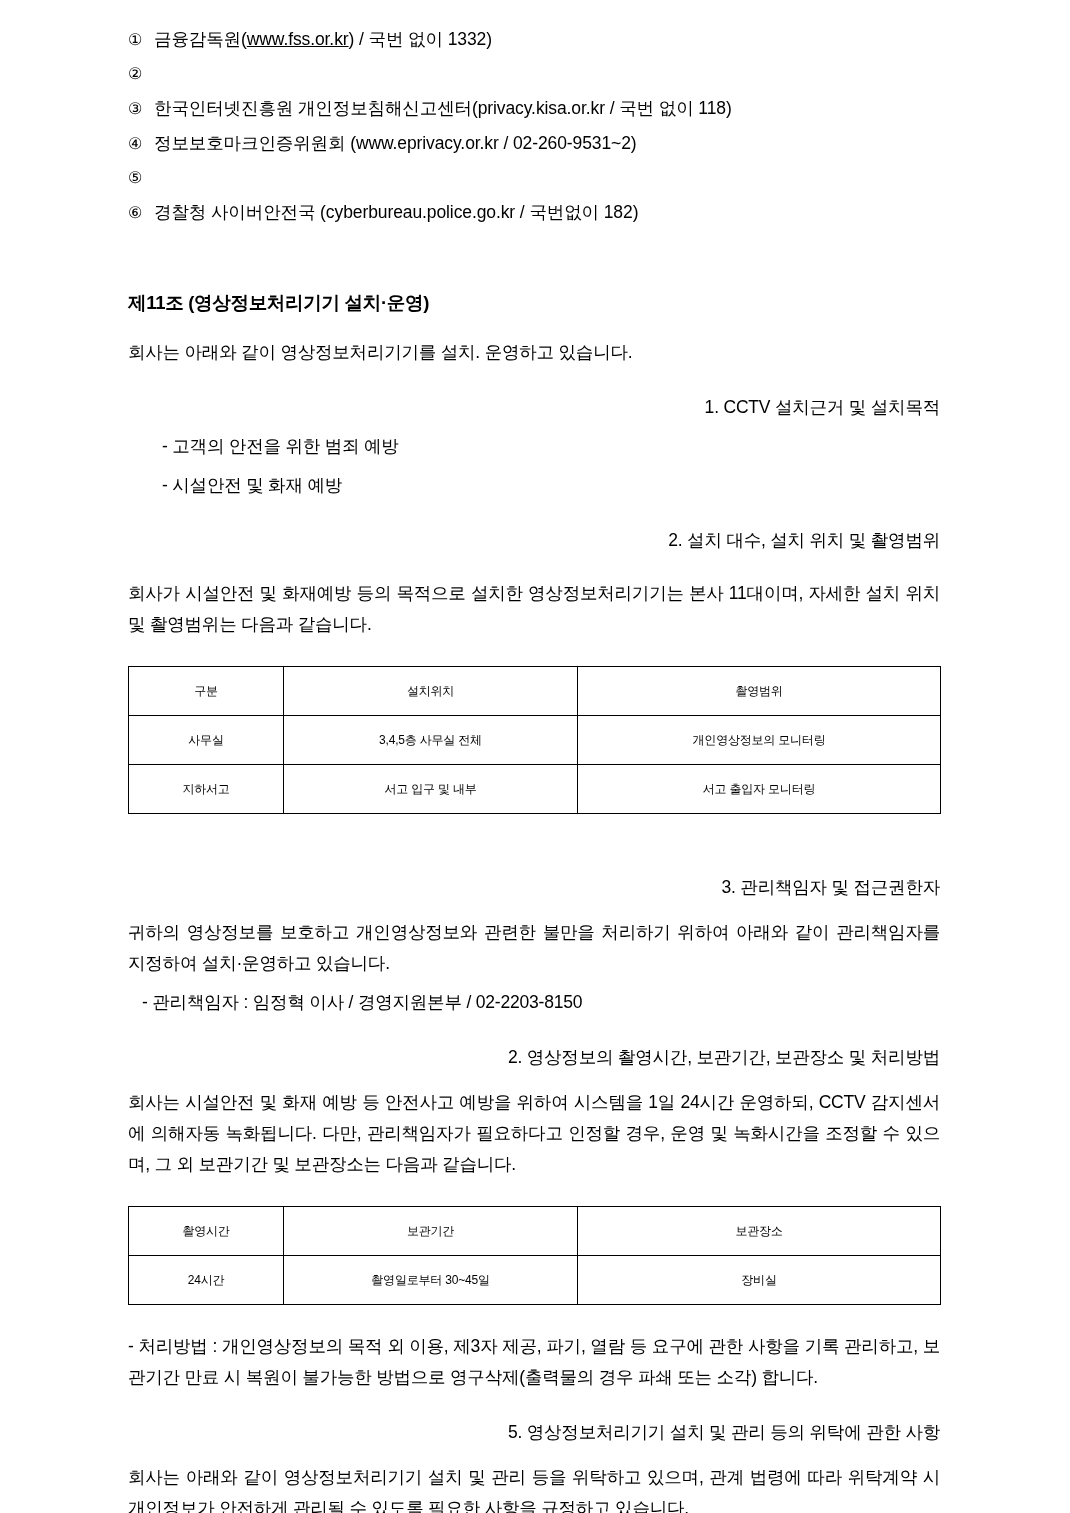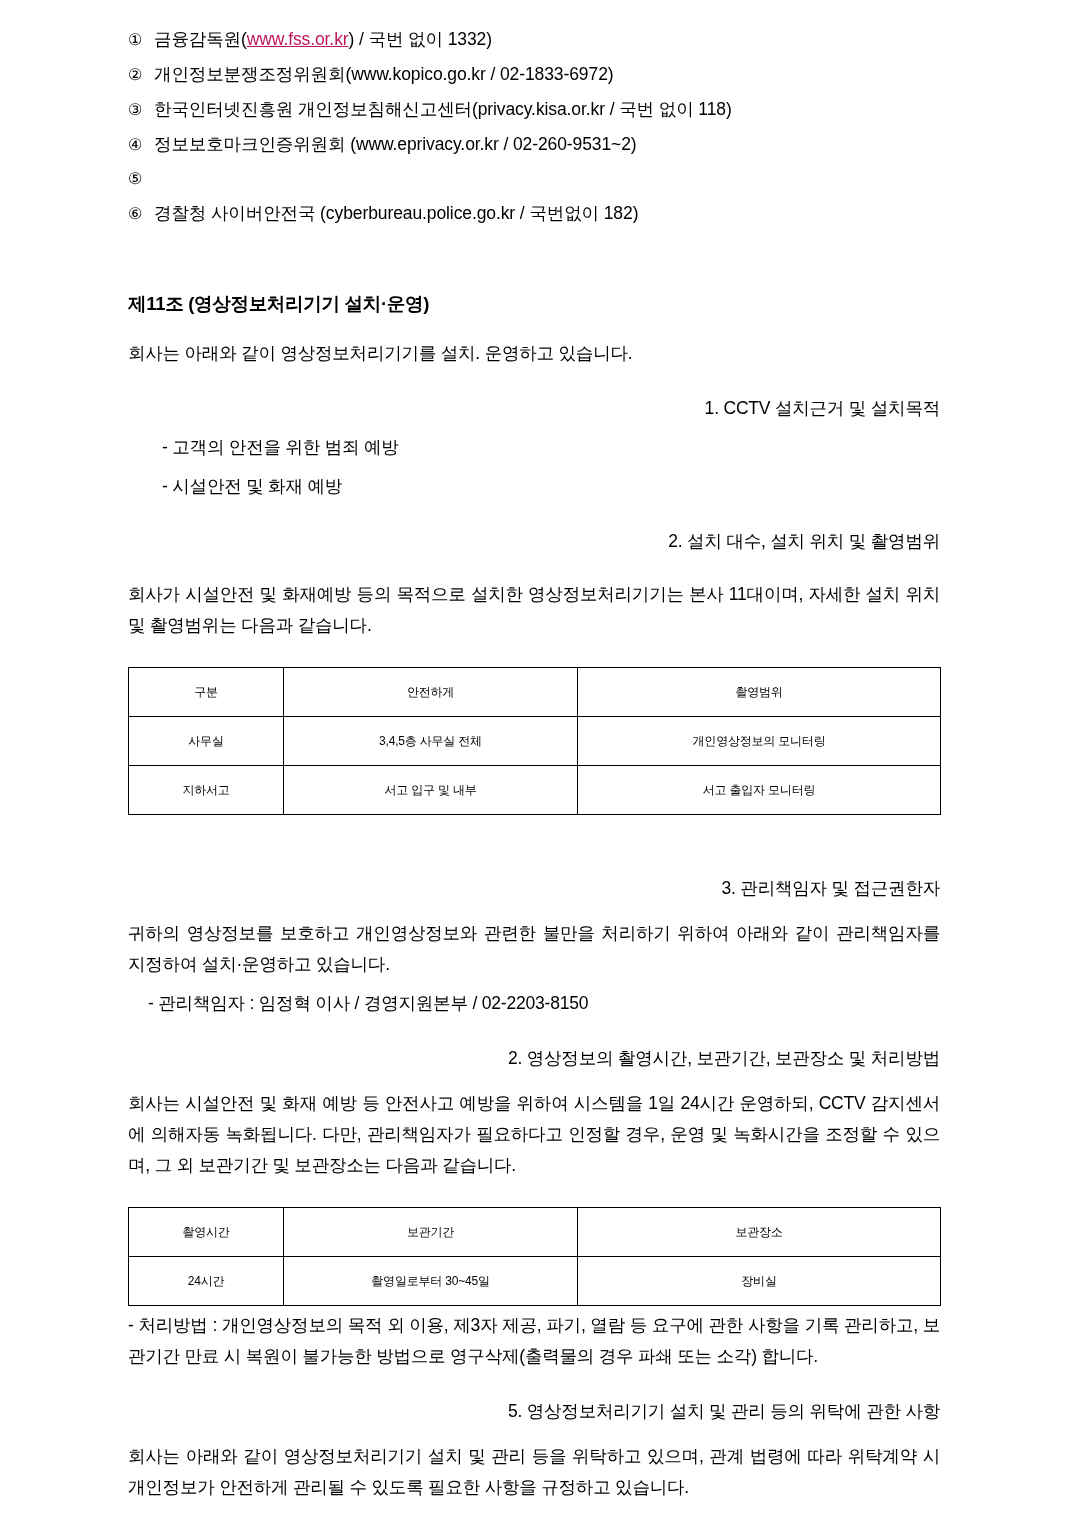--- a/index.html
+++ b/index.html
@@ -44,21 +44,21 @@
   }
   .agency-num {
     width: 26px;
     flex: 0 0 26px;
     font-size: 16px;
   }
   .agency-text {
     letter-spacing: -0.1px;
   }
   .agency-text a {
-    color: #be185d;
+    color: #000000;
     text-decoration: underline;
   }
 
   
   .section-heading {
     font-size: 18.5px;
     font-weight: bold;
     margin: 60px 0 4px 0;
     letter-spacing: -0.3px;
   }
@@ -82,21 +82,21 @@
     letter-spacing: -0.2px;
     text-align: right;
   }
   .dash-item {
     font-size: 17.5px;
     line-height: 31px;
     margin: 8px 0 0 34px;
     letter-spacing: -0.2px;
   }
   .dash-item.small-indent {
-    margin-left: 20px;
+    margin-left: 14px;
   }
 
   
   table.doc-table {
     border-collapse: collapse;
     width: 812px;
     margin-top: 26px;
     table-layout: fixed;
   }
   table.doc-table td {
@@ -107,41 +107,40 @@
     padding: 6px 4px;
     letter-spacing: -0.2px;
   }
   table.doc-table col.c1 { width: 155px; }
   table.doc-table col.c2 { width: 294px; }
   table.doc-table col.c3 { width: 363px; }
 
   .after-table-note {
     font-size: 17.5px;
     line-height: 31px;
-    margin: 4px 0 0 0;
+    margin: 26px 0 0 0;
     text-align: justify;
     letter-spacing: -0.2px;
   }
 
   .spacer-lg { height: 34px; }
 </style>
 </head>
 <body>
 
 <div class="page">
   <div class="content">
 
     <ul class="agency-list">
       <li class="agency-item">
         <span class="agency-num">①</span>
         <span class="agency-text"><span>금융감독원(</span><a href="#">www.fss.or.kr</a><span>) / 국번 없이 1332)</span></span>
       </li>
       <li class="agency-item">
         <span class="agency-num">②</span>
-        <span class="agency-text">개인정보분쟁조정위원회(www.kopico.go.kr / 02-1833-6972)</span>
       </li>
       <li class="agency-item">
         <span class="agency-num">③</span>
         <span class="agency-text">한국인터넷진흥원 개인정보침해신고센터(privacy.kisa.or.kr / 국번 없이 118)</span>
       </li>
       <li class="agency-item">
         <span class="agency-num">④</span>
         <span class="agency-text">정보보호마크인증위원회 (www.eprivacy.or.kr / 02-260-9531~2)</span>
       </li>
       <li class="agency-item">
@@ -166,21 +165,21 @@
 
     <table class="doc-table">
       <colgroup>
           <col class="c1">
           <col class="c2">
           <col class="c3">
         </colgroup>
       <tbody>
         <tr>
           <td>구분</td>
-          <td>안전하게</td>
+          <td>설치위치</td>
           <td>촬영범위</td>
         </tr>
         <tr>
           <td>사무실</td>
           <td>3,4,5층 사무실 전체</td>
           <td>개인영상정보의 모니터링</td>
         </tr>
         <tr>
           <td>지하서고</td>
           <td>서고 입구 및 내부</td>

